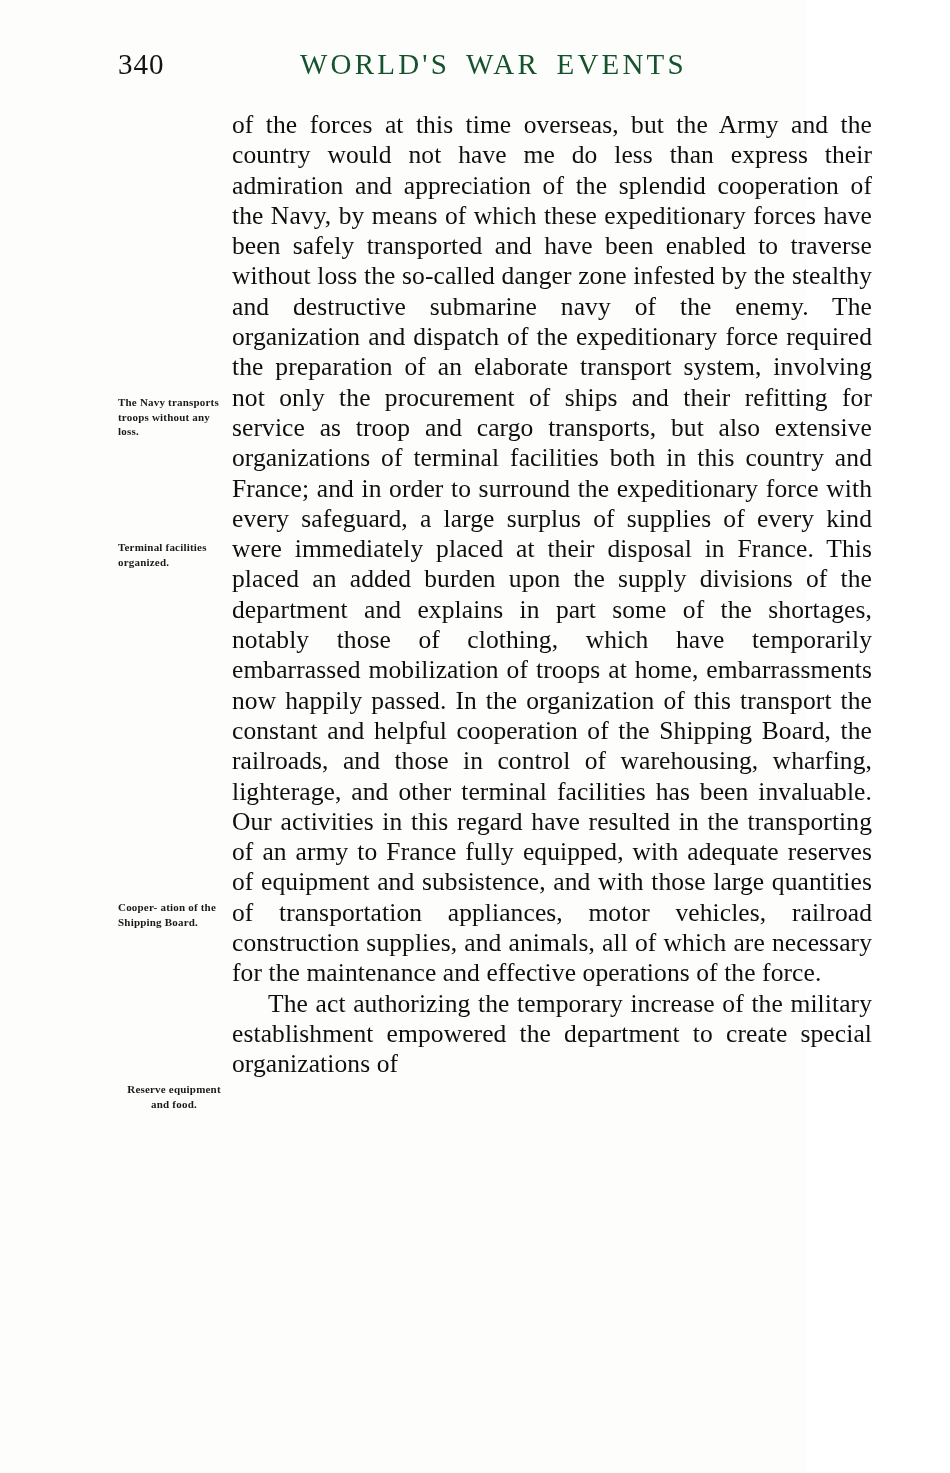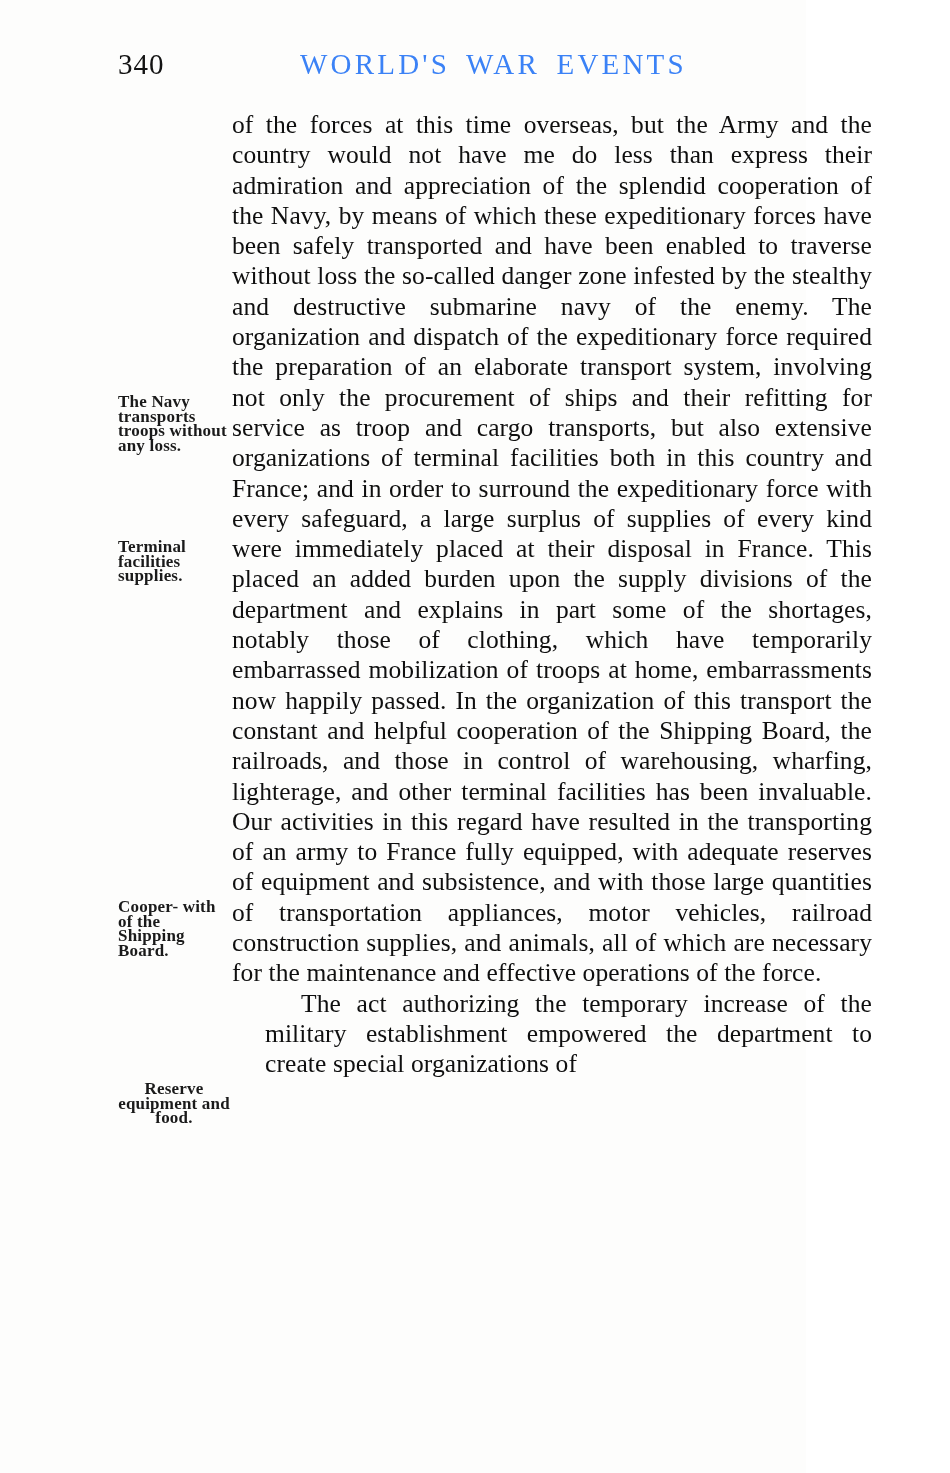--- a/index.html
+++ b/index.html
@@ -38,36 +38,36 @@
     font-family: "Liberation Serif", serif;
     color: #131313;
   }
   .head-title {
     position: absolute;
     left: 300px;
     top: 0;
     font-size: 29px;
     letter-spacing: 3.2px;
     word-spacing: 6px;
-    color: #3b82f6;
+    color: #14532d;
     white-space: nowrap;
   }
   
   .margin-notes {
     position: absolute;
     left: 118px;
     top: 0;
     width: 110px;
   }
   .note {
     position: absolute;
     left: 0;
     width: 112px;
     font-family: "Liberation Serif", serif;
-    font-size: 17px;
+    font-size: 11px;
     font-weight: bold;
     line-height: 14.5px;
     color: #1a1a1a;
     text-align: left;
     letter-spacing: 0.2px;
   }
   
   .body-col {
     position: absolute;
     left: 232px;
@@ -79,21 +79,20 @@
     font-size: 25.5px;
     line-height: 30.3px;
     text-align: justify;
     text-justify: inter-word;
     color: #0f0f0f;
     letter-spacing: 0.1px;
     font-family: Liberation Serif, serif;
   }
   .body-col p.indent {
     text-indent: 36px;
-    margin-left: 33px;
   }
   .body-col p.last-flush {
     text-align: justify;
   }
   
   .body-col p, .note, .folio, .head-title {
     -webkit-font-smoothing: none;
   }
 </style>
 </head>
@@ -101,22 +100,22 @@
 
 <div class="page">
 
   <div class="running-head">
     <div class="folio">340</div>
     <div class="head-title">WORLD'S WAR EVENTS</div>
   </div>
 
   <div class="margin-notes">
     <div class="note" style="top:395px;">The Navy transports troops without any loss.</div>
-    <div class="note" style="top:540px;">Terminal facilities supplies.</div>
-    <div class="note" style="top:900px;">Cooper- with of the Shipping Board.</div>
+    <div class="note" style="top:540px;">Terminal facilities organized.</div>
+    <div class="note" style="top:900px;">Cooper- ation of the Shipping Board.</div>
     <div class="note" style="top:1082px;text-align:center;">Reserve equipment and food.</div>
   </div>
 
   <div class="body-col">
     <p>of the forces at this time overseas, but the Army and the country would not have me do less than express their admiration and appreciation of the splendid cooperation of the Navy, by means of which these expeditionary forces have been safely transported and have been enabled to traverse without loss the so-called danger zone infested by the stealthy and destructive submarine navy of the enemy.  The organization and dispatch of the expeditionary force required the preparation of an elaborate transport system, involving not only the procurement of ships and their refitting for service as troop and cargo transports, but also extensive organizations of terminal facilities both in this country and France; and in order to surround the expeditionary force with every safeguard, a large surplus of supplies of every kind were immediately placed at their disposal in France.  This placed an added burden upon the supply divisions of the department and explains in part some of the shortages, notably those of clothing, which have temporarily embarrassed mobilization of troops at home, embarrassments now happily passed.  In the organization of this transport the constant and helpful cooperation of the Shipping Board, the railroads, and those in control of warehousing, wharfing, lighterage, and other terminal facilities has been invaluable.  Our activities in this regard have resulted in the transporting of an army to France fully equipped, with adequate reserves of equipment and subsistence, and with those large quantities of transportation appliances, motor vehicles, railroad construction supplies, and animals, all of which are necessary for the maintenance and effective operations of the force.</p>
     <p class="indent last-flush">The act authorizing the temporary increase of the military establishment empowered the department to create special organizations of</p>
   </div>
 
 </div>
 

